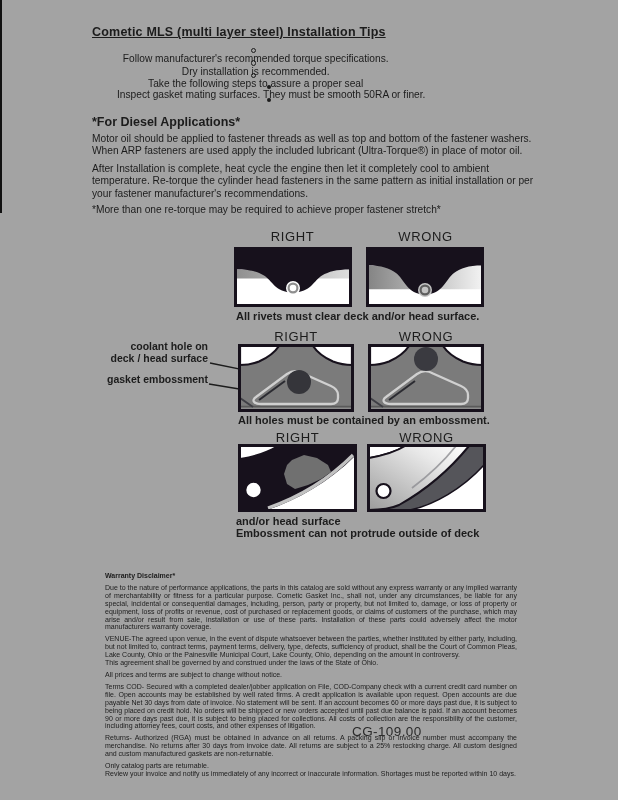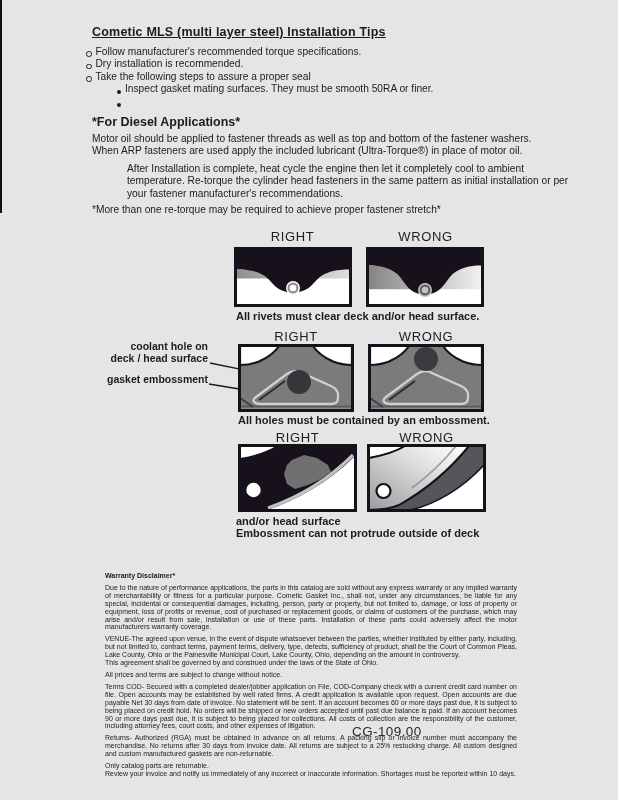--- a/index.html
+++ b/index.html
@@ -1,33 +1,33 @@
 <!DOCTYPE html>
 <html><head>
 <meta charset="utf-8">
 <style>
   html,body{margin:0;padding:0;background:#ffffff;}
   .page{
-    position:relative;width:618px;height:800px;background:#e5e5e5;overflow:hidden;
+    position:relative;width:618px;height:800px;background:#a3a3a3;overflow:hidden;
     font-family:"Liberation Sans","DejaVu Sans",sans-serif;color:#1c1c1c;
   }
   .edge-mark{position:absolute;left:0;top:0;width:2px;height:213px;background:#111;}
   .title{
     position:absolute;left:92px;top:25px;font-size:12.5px;font-weight:bold;
     text-decoration:underline;white-space:nowrap;letter-spacing:.2px;
   }
   .tips{position:absolute;left:86px;top:44px;}
-  .tip,.subtip{display:flex;align-items:flex-end;height:12.6px;font-size:10.2px;white-space:nowrap;}
+  .tip,.subtip{display:flex;align-items:center;height:12.6px;font-size:10.2px;white-space:nowrap;flex-direction:column;}
   .subtip{padding-left:31px;}
   .b-circle{flex:0 0 auto;width:3.5px;height:3.5px;border:1px solid #1c1c1c;border-radius:50%;margin:3.5px 4px 0 0;}
   .b-dot{flex:0 0 auto;width:4px;height:4px;background:#1c1c1c;border-radius:50%;margin:3.5px 4px 0 0;}
   .h-diesel{position:absolute;left:92px;top:115px;font-size:12.5px;font-weight:bold;white-space:nowrap;}
   .para{position:absolute;left:92px;width:442px;font-size:10.2px;line-height:12.4px;}
   .p1{top:133px;}
-  .p2{top:163px;margin-left:35px;}
+  .p2{top:163px;}
   .p3{top:204px;white-space:nowrap;}
   .dlabel{position:absolute;width:121px;text-align:center;font-size:13px;font-weight:normal;letter-spacing:.6px;}
   .caption{position:absolute;font-size:11px;font-weight:bold;line-height:11.5px;white-space:nowrap;}
   .fig{position:absolute;}
   .ann{position:absolute;right:410px;text-align:right;font-size:10.5px;font-weight:bold;white-space:nowrap;line-height:11.5px;}
   .warranty{position:absolute;left:105px;top:572px;width:412px;font-size:7px;line-height:7.9px;text-align:justify;}
   .warranty .wh{font-weight:bold;margin:0 0 4px 0;text-align:left;}
   .warranty p{margin:0 0 4px 0;}
   .warranty .tight{margin:0;}
   .page-code{position:absolute;left:352px;top:724px;font-size:13.5px;letter-spacing:.4px;color:#2b2b2b;white-space:nowrap;}

